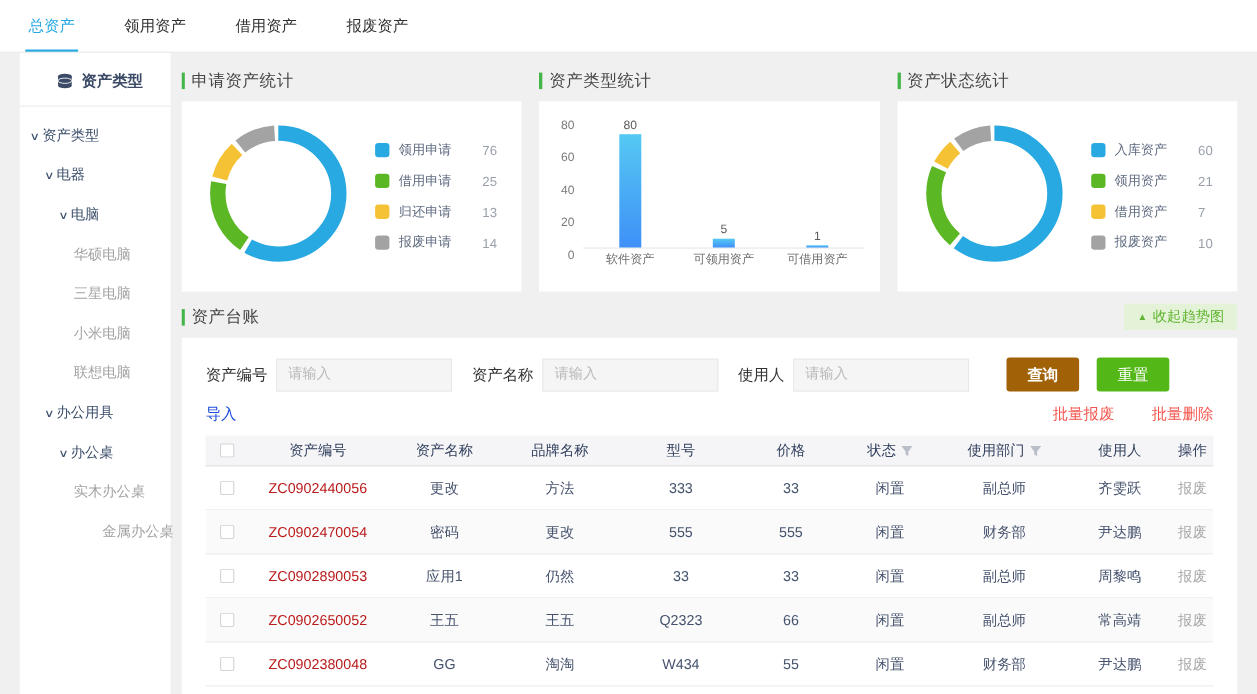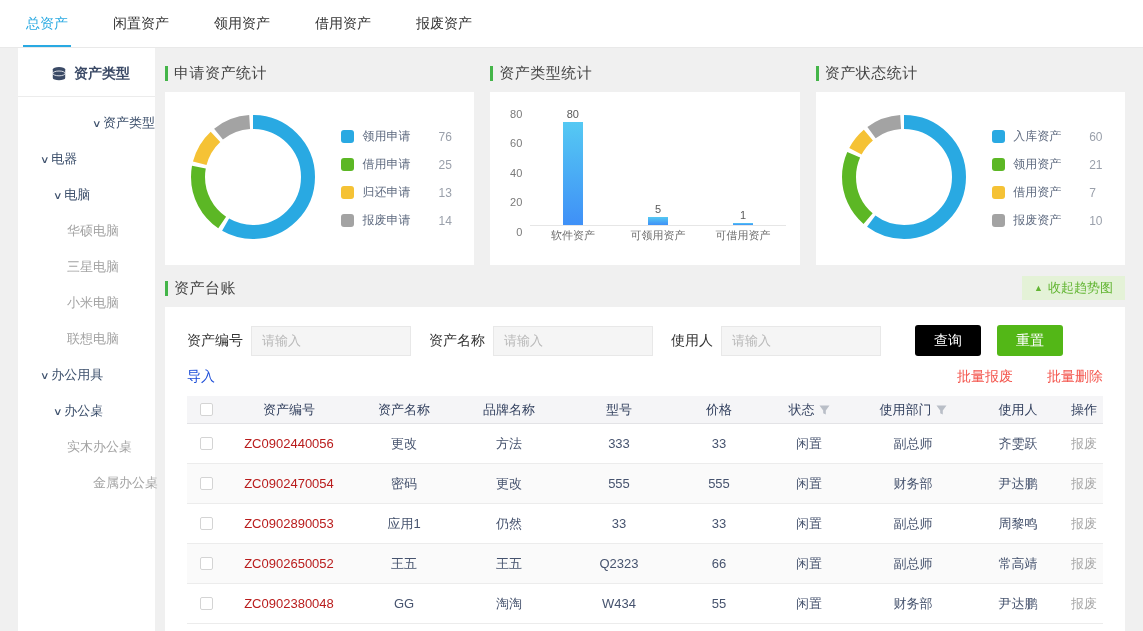--- a/index.html
+++ b/index.html
@@ -49,24 +49,24 @@
 
   
   .ledger-head { display:flex; align-items:center; justify-content:space-between; flex:none; margin-top:10px; }
   .collapse-btn { background:#e4f2d7; border:none; color:#62b532; font-size:13px; height:24px; padding:0 12px; cursor:pointer; display:flex; align-items:center; gap:5px; }
   .collapse-btn .tri { font-size:9px; }
   .panel { background:#fff; flex:1; margin-top:6px; padding:18px 22px 0 22px; overflow:hidden; }
 
   .search-row { display:flex; align-items:center; }
   .search-field { display:flex; align-items:center; margin-right:18px; }
   .search-field label { font-size:14px; color:#333; margin-right:8px; white-space:nowrap; }
-  .search-field input { width:160px; height:30px; background:#f5f5f5; border:1px solid #e8e8e8; padding:0 10px; font-size:13px; color:#000000; outline:none; }
+  .search-field input { width:160px; height:30px; background:#f5f5f5; border:1px solid #e8e8e8; padding:0 10px; font-size:13px; color:#000000; outline:none;font-family:Liberation Mono, monospace; }
   .search-field input::placeholder { color:#b9b9b9; }
   .btn { border:none; color:#fff; font-size:14px; height:31px; width:66px; border-radius:3px; cursor:pointer; margin-left:16px; }
-  .btn-query { background:#000000; }
+  .btn-query { background:#a16207;font-weight:bold; }
   .btn-reset { background:#53b717; }
 
   .links-row { display:flex; align-items:center; justify-content:space-between; margin-top:12px; }
   .link-import { color:#1d4ed8; font-size:14px; cursor:pointer; text-decoration:none; }
   .links-right { display:flex; gap:34px; }
   .link-danger { color:#f4564e; font-size:14px; cursor:pointer; text-decoration:none; }
 
   
   .table { margin-top:10px; width:100%; font-size:13px; }
   .t-row { display:grid; grid-template-columns:38px 128px 102px 108px 112px 88px 92px 116px 94px 1fr; align-items:center; height:40px; border-bottom:1px solid #ececec; }
@@ -81,42 +81,41 @@
   .act { cursor:pointer; text-decoration:none; }
   .act.gray { color:#a8a8a8; }
 </style>
 </head>
 <body>
 
 <div class="app">
 
   <div class="tabbar" id="tabbar">
       <div class="tab active">总资产</div>
-      <div class="tab">闲置资产</div>
       <div class="tab">领用资产</div>
       <div class="tab">借用资产</div>
       <div class="tab">报废资产</div>
     </div>
 
   <div class="content">
 
     <aside class="sidebar">
       <div class="side-header">
         <span style="line-height:0;">
           <svg width="16" height="16" viewBox="0 0 16 16">
             <ellipse cx="8" cy="3.4" rx="6.2" ry="2.4" fill="#3b4a66"></ellipse>
             <path d="M1.8 3.4 v4 a6.2 2.4 0 0 0 12.4 0 v-4" fill="#3b4a66"></path>
             <path d="M1.8 7.4 v4.5 a6.2 2.4 0 0 0 12.4 0 v-4.5" fill="#3b4a66"></path>
             <ellipse cx="8" cy="7.4" rx="6.2" ry="2.4" fill="none" stroke="#fff" stroke-width="0.8"></ellipse>
           </svg>
         </span>
         <span class="side-header-label">资产类型</span>
       </div>
       <div class="tree" id="tree">
-          <div class="tree-item" style="padding-left: 10px; text-align: right;"><span class="caret">∨</span><span>资产类型</span></div>
+          <div class="tree-item" style="padding-left: 10px;"><span class="caret">∨</span><span>资产类型</span></div>
           <div class="tree-item" style="padding-left: 23px;"><span class="caret">∨</span><span>电器</span></div>
           <div class="tree-item" style="padding-left: 36px;"><span class="caret">∨</span><span>电脑</span></div>
           <div class="tree-item leaf" style="padding-left: 49px;"><span>华硕电脑</span></div>
           <div class="tree-item leaf" style="padding-left: 49px;"><span>三星电脑</span></div>
           <div class="tree-item leaf" style="padding-left: 49px;"><span>小米电脑</span></div>
           <div class="tree-item leaf" style="padding-left: 49px;"><span>联想电脑</span></div>
           <div class="tree-item" style="padding-left: 23px;"><span class="caret">∨</span><span>办公用具</span></div>
           <div class="tree-item" style="padding-left: 36px;"><span class="caret">∨</span><span>办公桌</span></div>
           <div class="tree-item leaf" style="padding-left: 49px;"><span>实木办公桌</span></div>
           <div class="tree-item leaf" style="padding-left: 30px; margin-left: 45px;"><span>金属办公桌</span></div>

